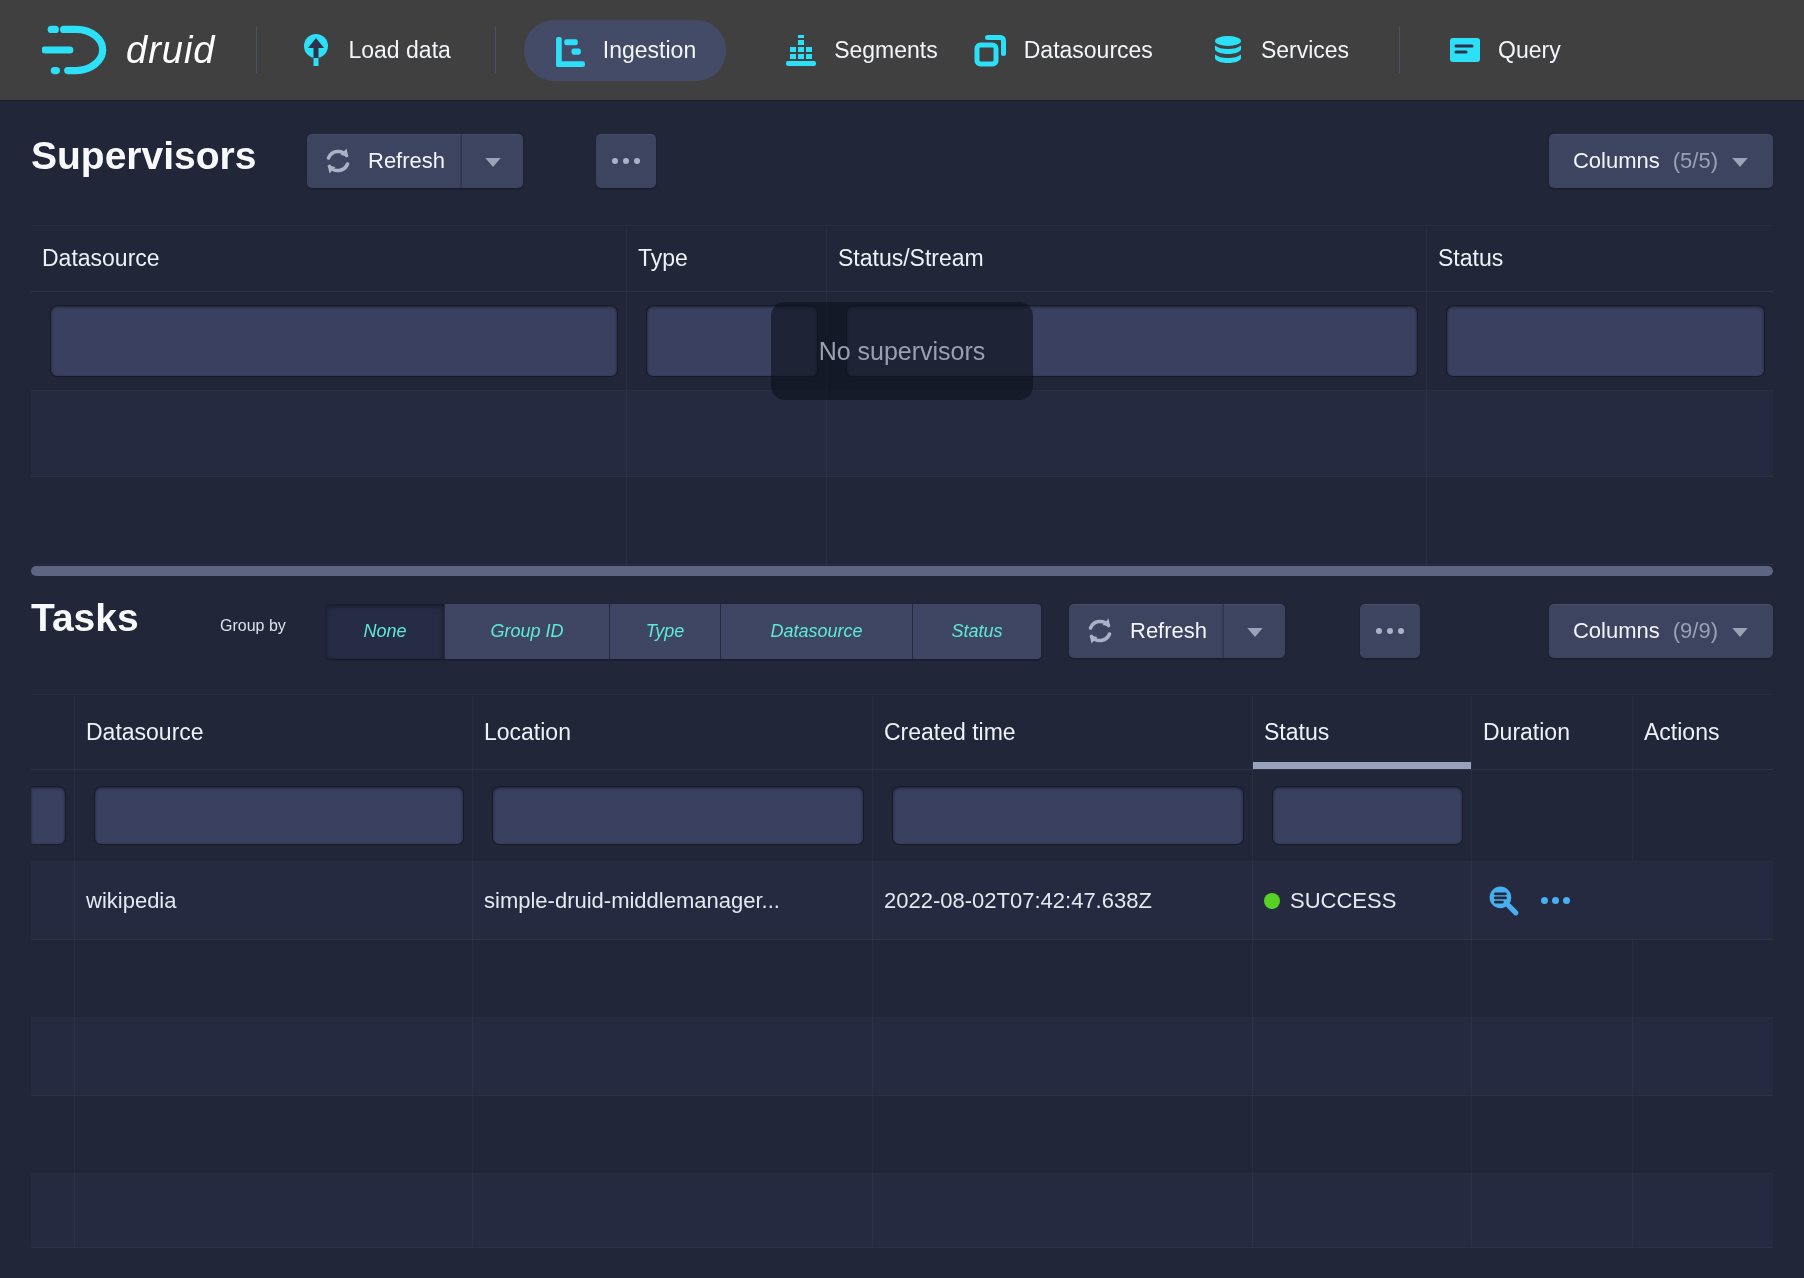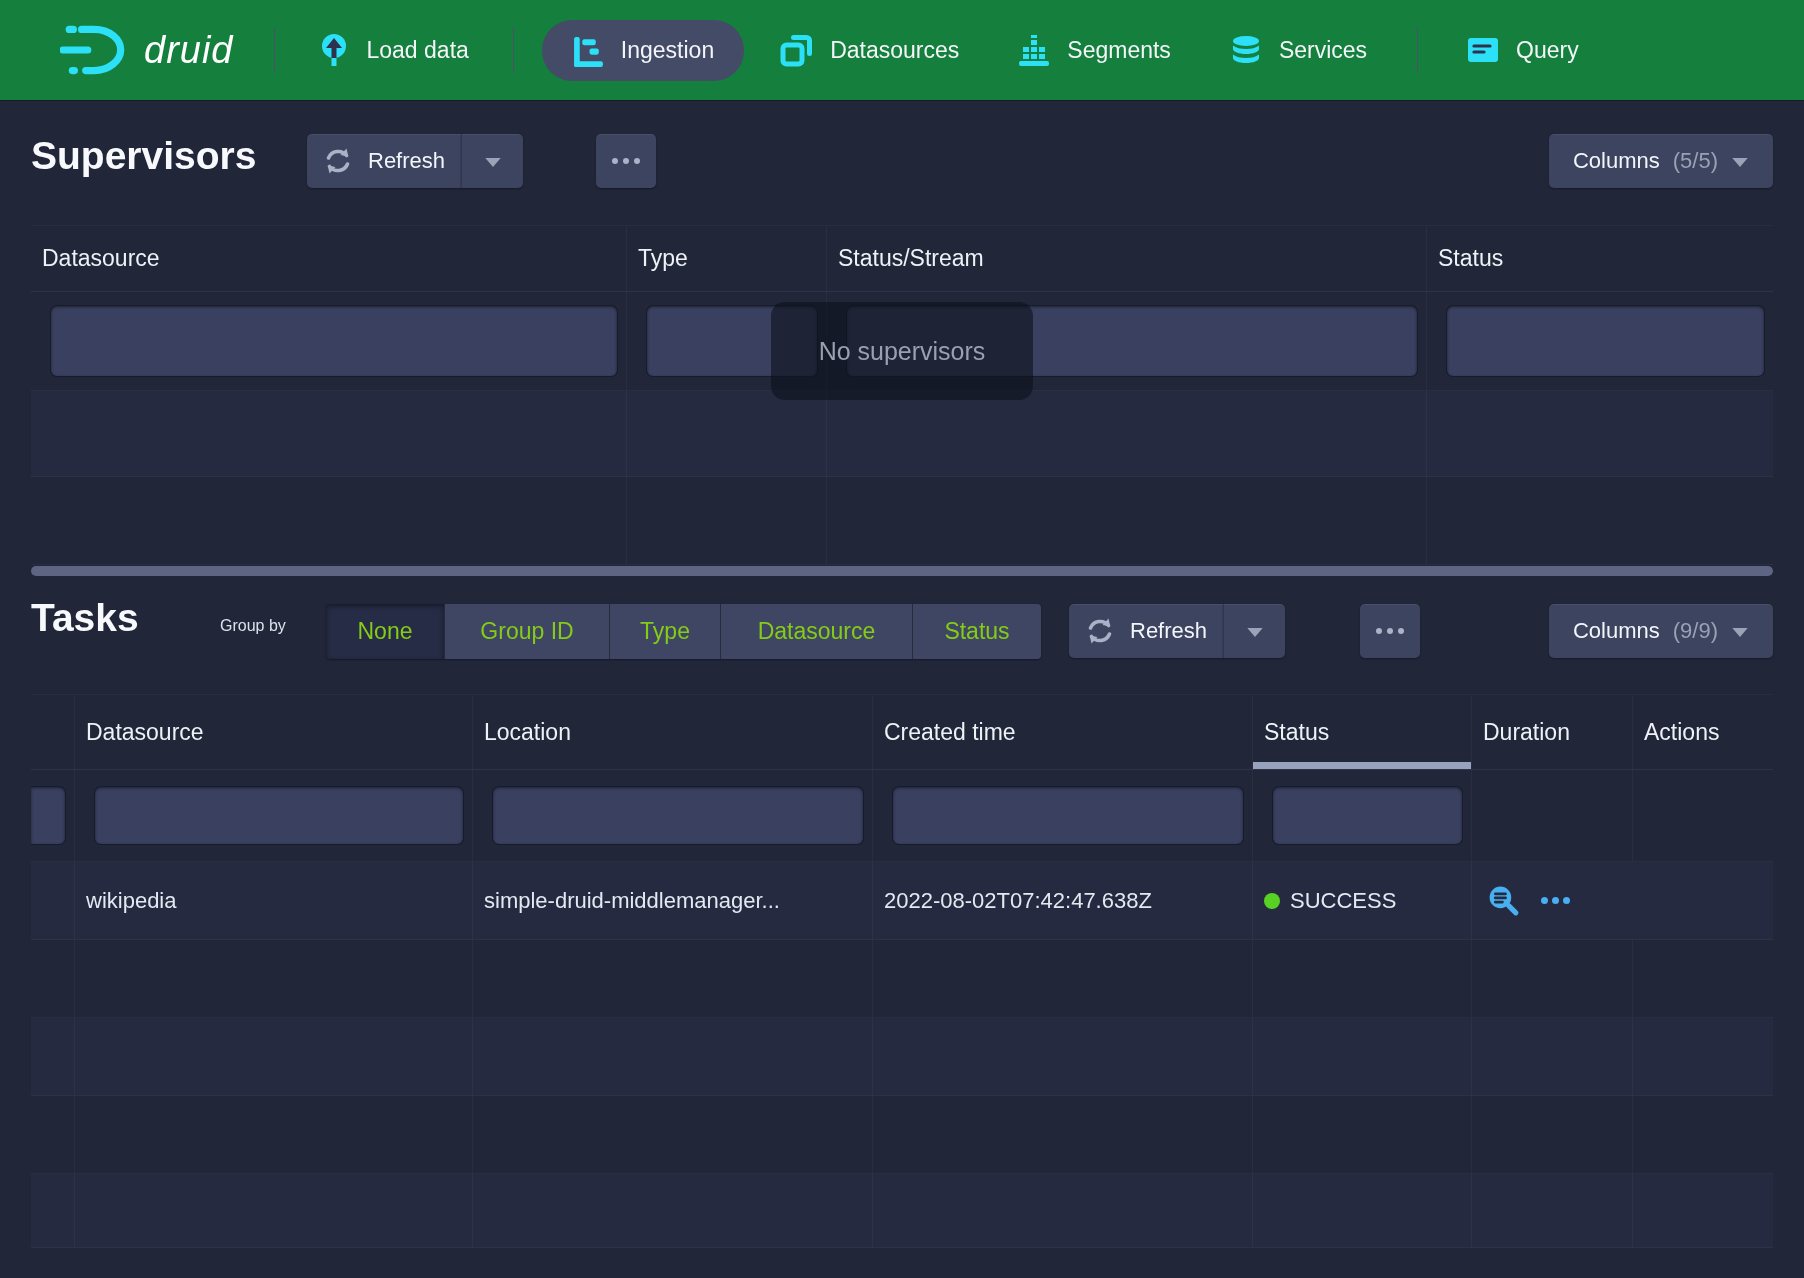--- a/index.html
+++ b/index.html
@@ -6,22 +6,22 @@
   html,body { background:#14172a; }
   #screen {
     position:relative; width:1804px; height:1278px;
     background:#212639; overflow:hidden;
     font-family:"Liberation Sans", sans-serif; color:#e6eaf1;
   }
 
   
   .navbar {
     position:absolute; top:0; left:0; right:0; height:100px;
-    background:#15803d; display:flex; align-items:center;
-    padding-left:60px; box-shadow:0 1px 0 rgba(0,0,0,.3);
+    background:#404040; display:flex; align-items:center;
+    padding-left:42px; box-shadow:0 1px 0 rgba(0,0,0,.3);
   }
   .logo { display:flex; align-items:center; gap:12px; cursor:pointer; }
   .logo-text { font-size:38px; font-style:italic; font-weight:500; color:#ffffff; letter-spacing:1px; }
   .nav-sep { width:1px; height:46px; background:#4b5169; }
   .nav-item {
     display:flex; align-items:center; gap:16px;
     font-size:23px; color:#f3f5f9; padding:14px 0; cursor:pointer; white-space:nowrap;
   }
   .nav-item.active { background:#444b66; border-radius:30px; padding:14px 30px; }
   .nav-icon { display:flex; align-items:center; }
@@ -39,22 +39,23 @@
   .btn-more { width:60px; justify-content:center; gap:5px; position:absolute; }
   .dot { width:6px; height:6px; border-radius:50%; background:#aab3c8; }
   .btn-columns { position:absolute; right:31px; padding:0 24px; gap:13px; }
   .muted { color:#99a1b4; }
 
   
   .seg-group { position:absolute; display:flex; border-radius:4px; overflow:hidden;
     box-shadow:0 1px 2px rgba(0,0,0,.35); }
   .seg {
     height:55px; display:flex; align-items:center; justify-content:center;
-    background:#3f4663; color:#84cc16; font-size:23px; cursor:pointer;
+    background:#3f4663; color:#5eead4; font-size:18px; cursor:pointer;
     border-right:1px solid #262b40;
+    font-style:italic;
   }
   .seg:last-child { border-right:none; }
   .seg.active { background:#262c45; box-shadow:inset 0 2px 5px rgba(0,0,0,.45); }
   .groupby-label { position:absolute; font-size:16px; color:#dce1ea;margin-left:36px; }
 
   
   .tbl { position:absolute; left:31px; width:1742px; }
   .trow { display:grid; position:relative; border-bottom:1px solid rgba(120,130,155,.09); }
   .sup-cols  { grid-template-columns:596px 200px 600px 346px; }
   .task-cols { grid-template-columns:44px 398px 400px 380px 219px 161px 140px; }
@@ -131,49 +132,49 @@
             <rect x="2" y="3" width="5.5" height="29" rx="2"></rect>
             <rect x="2" y="26.5" width="28" height="5.5" rx="2"></rect>
             <rect x="10" y="5" width="13" height="6" rx="2"></rect>
             <rect x="17" y="14" width="9" height="6" rx="2"></rect>
           </g>
         </svg>
       </span>
       <span>Ingestion</span>
     </div>
 
-    <div class="nav-item" style="margin-left:36px;">
-      <span class="nav-icon">
-        <svg width="34" height="34" viewBox="0 0 34 34">
-          <g fill="none" stroke="#2ce0f8">
-            <path d="M13.5 4.5 h13 a3 3 0 0 1 3 3 v13" stroke-width="5" stroke-linecap="round"></path>
-            <rect x="3" y="12" width="19" height="19" rx="3.5" stroke-width="5"></rect>
-          </g>
-        </svg>
-      </span>
-      <span>Datasources</span>
-    </div>
-
     <div class="nav-item" style="margin-left:58px;">
       <span class="nav-icon">
         <svg width="34" height="34" viewBox="0 0 34 34">
           <g fill="#2ce0f8">
             <rect x="2" y="28" width="30" height="5" rx="2"></rect>
             <rect x="6" y="21" width="6" height="5"></rect>
               <rect x="6" y="14" width="6" height="5"></rect>
             <rect x="14" y="21" width="6" height="5"></rect>
               <rect x="14" y="14" width="6" height="5"></rect>
             <rect x="14" y="7" width="6" height="5"></rect>
               <rect x="14" y="2" width="6" height="3"></rect>
             <rect x="22" y="21" width="6" height="5"></rect>
               <rect x="22" y="14" width="6" height="5"></rect>
           </g>
         </svg>
       </span>
       <span>Segments</span>
+    </div>
+
+    <div class="nav-item" style="margin-left:36px;">
+      <span class="nav-icon">
+        <svg width="34" height="34" viewBox="0 0 34 34">
+          <g fill="none" stroke="#2ce0f8">
+            <path d="M13.5 4.5 h13 a3 3 0 0 1 3 3 v13" stroke-width="5" stroke-linecap="round"></path>
+            <rect x="3" y="12" width="19" height="19" rx="3.5" stroke-width="5"></rect>
+          </g>
+        </svg>
+      </span>
+      <span>Datasources</span>
     </div>
 
     <div class="nav-item" style="margin-left:58px;">
       <span class="nav-icon">
         <svg width="34" height="32" viewBox="0 0 34 30">
           <g fill="#2ce0f8">
             <ellipse cx="17" cy="6" rx="13" ry="5"></ellipse>
             <path d="M4 10.5 c2.8 2.4 7.6 3.6 13 3.6 s10.2-1.2 13-3.6 v3.4 c0 2.8-5.8 5-13 5 s-13-2.2-13-5z"></path>
             <path d="M4 19.5 c2.8 2.4 7.6 3.6 13 3.6 s10.2-1.2 13-3.6 v3.4 c0 2.8-5.8 5-13 5 s-13-2.2-13-5z"></path>
           </g>

